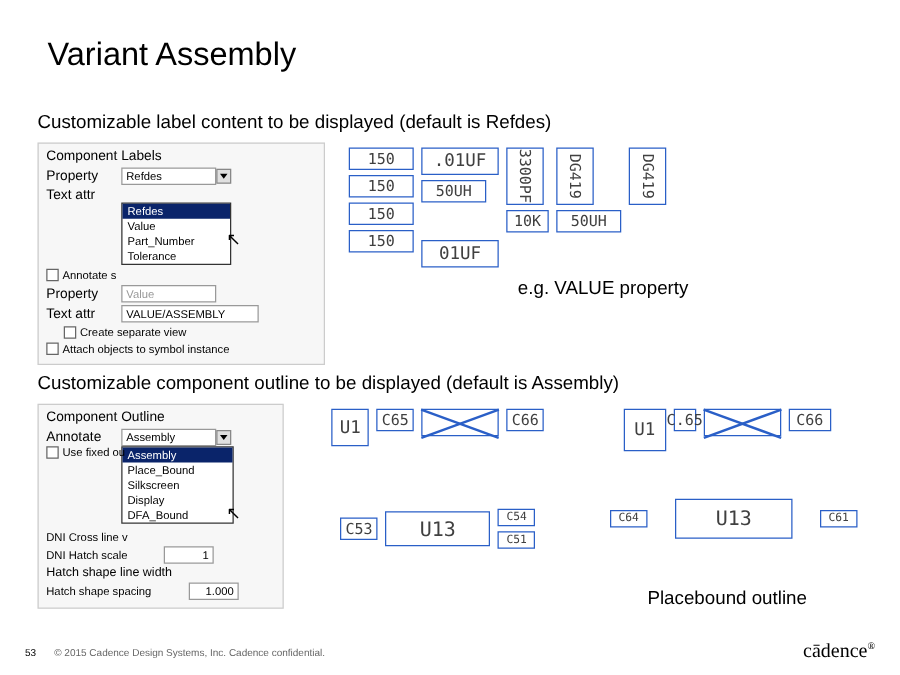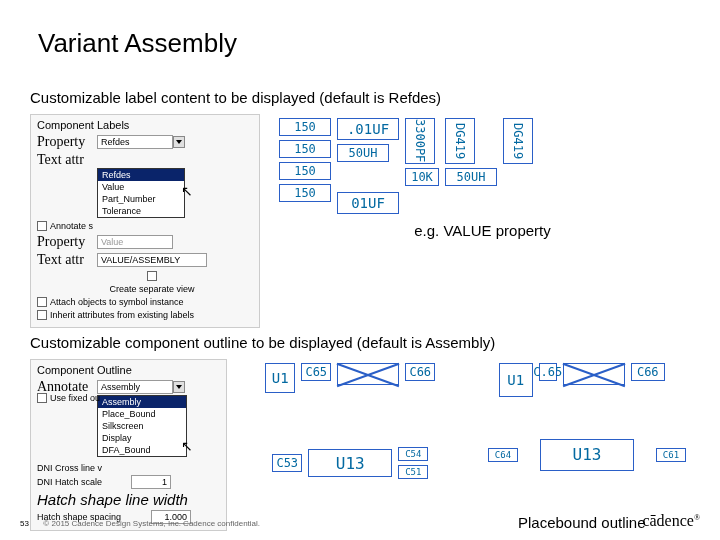--- a/index.html
+++ b/index.html
@@ -6,35 +6,35 @@
   body { width: 720px; height: 540px; background: #fff; font-family: Arial, sans-serif; color: #000; position: relative; }
   .slide { padding: 20px 30px 0 30px; }
   .title { font-size: 26px; font-weight: 400; margin: 8px 0 30px 8px; }
   .desc { font-size: 15px; margin: 0 0 8px 0; }
   .row { display: flex; gap: 15px; margin-bottom: 6px; }
   
   
   .panel { border: 1px solid #ccc; background: #f7f7f7; padding: 4px 6px; font-size: 9px; font-family: Tahoma, sans-serif; }
   .panel-title { font-size: 11px; margin-bottom: 3px; }
   .prow { display: flex; align-items: center; gap: 4px; margin: 2px 0; }
-  .plabel { width: 56px; font-size: 14px; font-family: Liberation Serif, serif; }
+  .plabel { width: 56px; font-size: 11px; }
   .ptext { border: 1px solid #999; padding: 1px 3px; background: #fff; min-width: 76px; font-size: 9px; display: inline-block; }
   .pselect { display: flex; align-items: center; }
   .pselect .arrow { width: 12px; height: 12px; background: #e0e0e0; border: 1px solid #888; display: flex; align-items: center; justify-content: center; }
   .pselect .arrow::after { content: ''; border-left: 3px solid transparent; border-right: 3px solid transparent; border-top: 4px solid #000; }
   .dropdown { border: 1px solid #333; background: #fff; position: relative; margin-left: 60px; margin-top: -2px; width: 88px; }
   .dropdown .opt { padding: 1px 4px; font-size: 9px; }
   .dropdown .opt.selected { background: #0a246a; color: #fff; }
   .checkbox-row { display: flex; align-items: center; gap: 3px; font-size: 9px; margin: 3px 0; }
   .cb { width: 10px; height: 10px; border: 1px solid #666; background: #fff; display: inline-block; }
   .cursor { position: absolute; font-size: 14px; pointer-events: none; }
   
   
   .art { flex: 1; display: flex; flex-wrap: wrap; gap: 6px; align-items: flex-start; padding: 4px; }
-  .comp { border: 1.5px solid #2a5fc7; font-family: monospace; font-size: 14px; color: #0369a1; display: flex; align-items: center; justify-content: center; background: #fff; }
+  .comp { border: 1.5px solid #2a5fc7; font-family: monospace; font-size: 14px; color: #404040; display: flex; align-items: center; justify-content: center; background: #fff; }
   .comp.sm { width: 52px; height: 18px; font-size: 12px; }
   .comp.md { width: 62px; height: 22px; }
   .comp.tall { width: 30px; height: 96px; writing-mode: vertical-rl; font-size: 12px; }
   .comp.big { width: 84px; height: 28px; font-size: 16px; }
   .comp.crossed { position: relative; }
   .comp.crossed::before, .comp.crossed::after { content: ''; position: absolute; width: 110%; height: 1.5px; background: #2a5fc7; left: -5%; top: 50%; }
   .comp.crossed::before { transform: rotate(20deg); }
   .comp.crossed::after { transform: rotate(-20deg); }
   .caption { font-size: 15px; text-align: center; margin-top: 4px; }
   
@@ -81,31 +81,27 @@
         <span>Annotate s</span>
       </div>
       <div class="prow">
         <span class="plabel">Property</span>
         <span class="ptext" style="color:#999;">Value</span>
       </div>
       <div class="prow">
         <span class="plabel">Text attr</span>
         <span class="ptext" style="min-width:110px;">VALUE/ASSEMBLY</span>
       </div>
-      <div class="checkbox-row" style="margin-left:14px;flex-direction:column;">
+      <div class="checkbox-row" style="margin-left:14px;">
         <span class="cb"></span>
         <span>Create separate view</span>
       </div>
       <div class="checkbox-row">
         <span class="cb"></span>
         <span>Attach objects to symbol instance</span>
-      </div>
-      <div class="checkbox-row">
-        <span class="cb"></span>
-        <span>Inherit attributes from existing labels</span>
       </div>
     </div>
 
     <div style="flex:1;">
       <div class="art">
         <div class="col">
           <div class="comp sm">150</div>
           <div class="comp sm">150</div>
           <div class="comp sm">150</div>
           <div class="comp sm">150</div>
@@ -155,21 +151,21 @@
       <span class="cursor" style="left:150px; top:78px;">↖</span>
       <div style="height:4px;"></div>
       <div class="prow">
           <span style="font-size:9px;">DNI Cross line v</span>
         </div>
       <div class="prow">
         <span style="font-size:9px; width:90px;">DNI Hatch scale</span>
         <span class="ptext" style="min-width:40px; text-align:right;">1</span>
       </div>
       <div class="prow">
-          <span style="font-size:15px;font-style:italic;">Hatch shape line width</span>
+          <span style="font-size:10px;">Hatch shape line width</span>
         </div>
       <div class="prow">
         <span style="font-size:9px; width:110px;">Hatch shape spacing</span>
         <span class="ptext" style="min-width:40px; text-align:right;">1.000</span>
       </div>
     </div>
 
     <div class="artgroup" style="width:220px;">
       <div class="art" style="justify-content:center;">
         <div class="comp" style="width:30px;height:30px;">U1</div>

